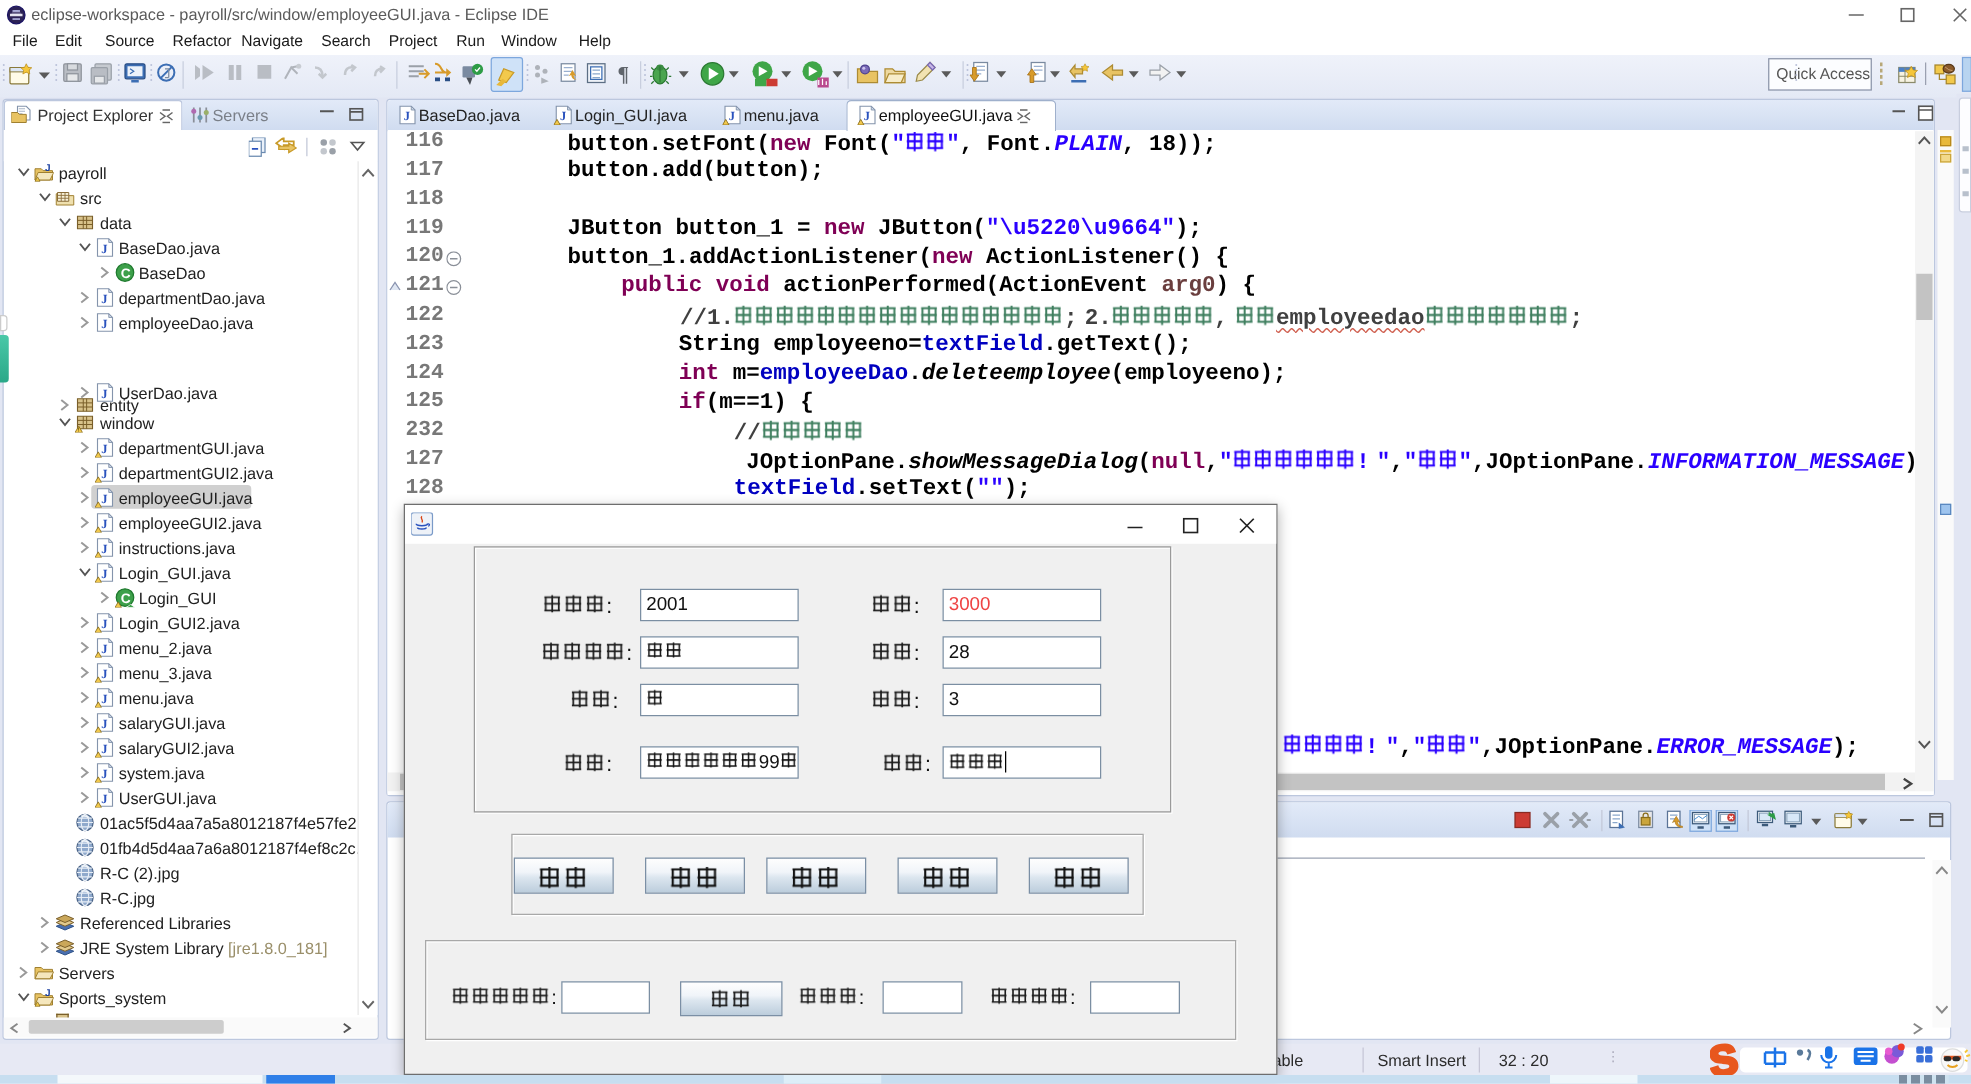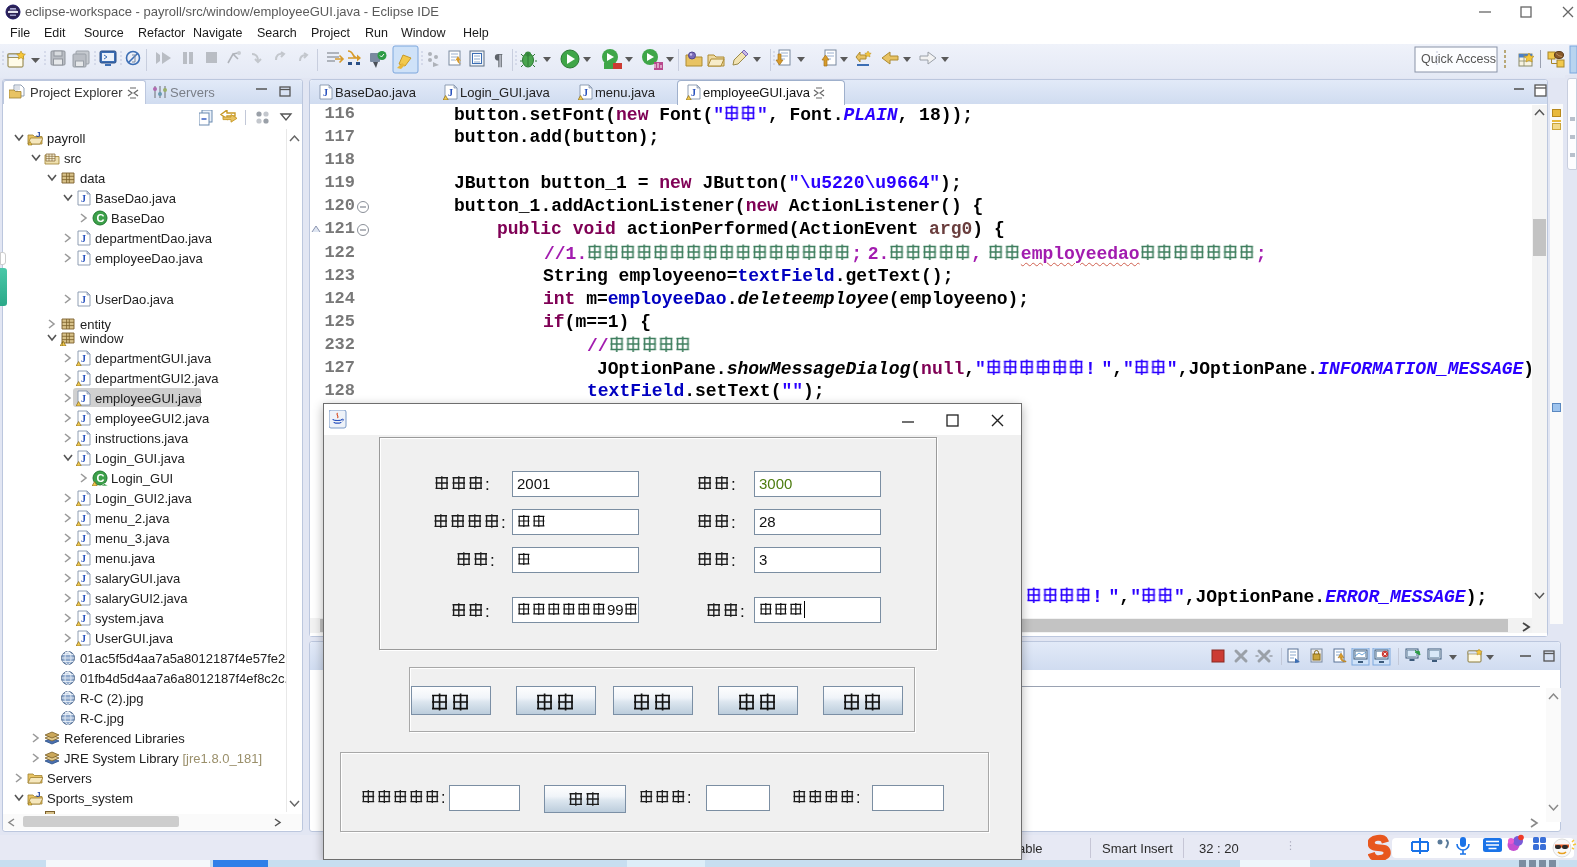--- a/index.html
+++ b/index.html
@@ -13,21 +13,21 @@
 #cpanel{left:309px;top:641px;width:1252px;height:191px;background:#fff;border:1px solid #bcc7de;border-radius:3px}
 #statusbar{left:0;top:835px;width:1577px;height:26px;background:#e7e9f4;font-size:13px;color:#2b2b2b}
 #taskbar{left:0;top:860px;width:1577px;height:7px;background:#c7def0;z-index:30}
 .tabbar{left:0;top:0;width:100%;height:24px;background:linear-gradient(#e2eaf8,#d0dcf0);border-radius:3px 3px 0 0}
 .treerow{position:absolute;left:0;height:20px;font-size:13px;color:#212121;white-space:nowrap}
 .tn{position:absolute;top:3px}
 .codeln{position:absolute;font:bold 18px "Liberation Mono",monospace;white-space:pre;color:#000}
 .lnum{position:absolute;font:bold 17px "Liberation Mono",monospace;color:#787878;width:36px;text-align:right}
 .k{color:#7f0055}
 .s{color:#2a00ff}
-.c{color:#a21caf}
+.c{color:#404040}
 .f{color:#0000c0}
 .it{font-style:italic}
 </style></head><body>
 <svg width="0" height="0" style="position:absolute">
     <defs>
 <pattern id="p17" width="17" height="17" patternUnits="userSpaceOnUse">
         <g stroke="#1c1c1c" stroke-width="1.4" fill="none">
           <path d="M1.5 2.8H14M1.5 8H14M1.5 13.4H14M2.6 2.8V13.6M13 2.8V13.6M7.8 1.2V14.8"></path>
         </g>
       </pattern>
@@ -485,21 +485,21 @@
       </div>
 <div class="treerow" style="top:119px;width:299px">
         <svg class="a" style="left:61px;top:5px" width="8" height="10">
           <path d="M1 1l5 4-5 4" stroke="#9a9a9a" stroke-width="1.6" fill="none"></path>
         </svg>
         <svg class="a" style="left:73px;top:2px" width="16" height="16">
           <use href="#i-jfile"></use>
         </svg>
         <span class="tn" style="left:92px">employeeDao.java</span>
       </div>
-<div class="treerow" style="top:160px;width:299px">
+<div class="treerow" style="top:175px;width:299px">
         <svg class="a" style="left:61px;top:5px" width="8" height="10">
           <path d="M1 1l5 4-5 4" stroke="#9a9a9a" stroke-width="1.6" fill="none"></path>
         </svg>
         <svg class="a" style="left:73px;top:2px" width="16" height="16">
           <use href="#i-jfile"></use>
         </svg>
         <span class="tn" style="left:92px">UserDao.java</span>
       </div>
 <div class="treerow" style="top:185px;width:339px">
         <svg class="a" style="left:45px;top:5px" width="8" height="10">
@@ -1029,21 +1029,21 @@
       </svg><span style="font-size:17px;color:#111;vertical-align:2px">:</span></div>
 <div class="a" style="left:373px;top:109px;white-space:nowrap"><svg class="cj" style="vertical-align:0px" width="34" height="17">
         <rect width="34" height="17" fill="url(#p17)"></rect>
       </svg><span style="font-size:17px;color:#111;vertical-align:2px">:</span></div>
 <div class="a" style="left:373px;top:147px;white-space:nowrap"><svg class="cj" style="vertical-align:0px" width="34" height="17">
         <rect width="34" height="17" fill="url(#p17)"></rect>
       </svg><span style="font-size:17px;color:#111;vertical-align:2px">:</span></div>
 <div class="a" style="left:382px;top:198px;white-space:nowrap"><svg class="cj" style="vertical-align:0px" width="34" height="17">
         <rect width="34" height="17" fill="url(#p17)"></rect>
       </svg><span style="font-size:17px;color:#111;vertical-align:2px">:</span></div>
-<div class="a" style="left:430px;top:67px;width:127px;height:26px;background:#fff;border:1px solid #7b8ea2;font-size:15px;color:#4d7c0f;padding:3px 0 0 4px;white-space:nowrap;overflow:hidden">3000</div>
+<div class="a" style="left:430px;top:67px;width:127px;height:26px;background:#fff;border:1px solid #7b8ea2;font-size:15px;color:#ef4444;padding:3px 0 0 4px;white-space:nowrap;overflow:hidden">3000</div>
 <div class="a" style="left:430px;top:105px;width:127px;height:26px;background:#fff;border:1px solid #7b8ea2;font-size:15px;color:#111;padding:3px 0 0 4px;white-space:nowrap;overflow:hidden">28</div>
 <div class="a" style="left:430px;top:143px;width:127px;height:26px;background:#fff;border:1px solid #7b8ea2;font-size:15px;color:#111;padding:3px 0 0 4px;white-space:nowrap;overflow:hidden">3</div>
 <div class="a" style="left:430px;top:193px;width:127px;height:26px;background:#fff;border:1px solid #7b8ea2;font-size:15px;color:#111;padding:3px 0 0 4px;white-space:nowrap;overflow:hidden"><svg class="cj" style="vertical-align:-2px" width="45" height="15">
         <rect width="45" height="15" fill="url(#p15)"></rect>
       </svg><span style="display:inline-block;width:1px;height:17px;background:#000;vertical-align:-3px"></span></div>
 <div class="a" style="left:85px;top:263px;width:506px;height:65px;border:1px solid #a8a8a8;box-shadow:1px 1px 0 #fff,inset 1px 1px 0 #fff"></div>
 <div class="a" style="left:87px;top:282px;width:80px;height:29px;background:linear-gradient(180deg,#fefefe 0%,#f0f4f9 40%,#dce6ef 55%,#bccddc 100%);border:1px solid #7b8fa5;text-align:center;padding-top:5px"><svg class="cj" style="vertical-align:0px" width="42" height="21">
         <rect width="42" height="21" fill="url(#p21)"></rect>
       </svg></div>
 <div class="a" style="left:192px;top:282px;width:80px;height:29px;background:linear-gradient(180deg,#fefefe 0%,#f0f4f9 40%,#dce6ef 55%,#bccddc 100%);border:1px solid #7b8fa5;text-align:center;padding-top:5px"><svg class="cj" style="vertical-align:0px" width="42" height="21">

